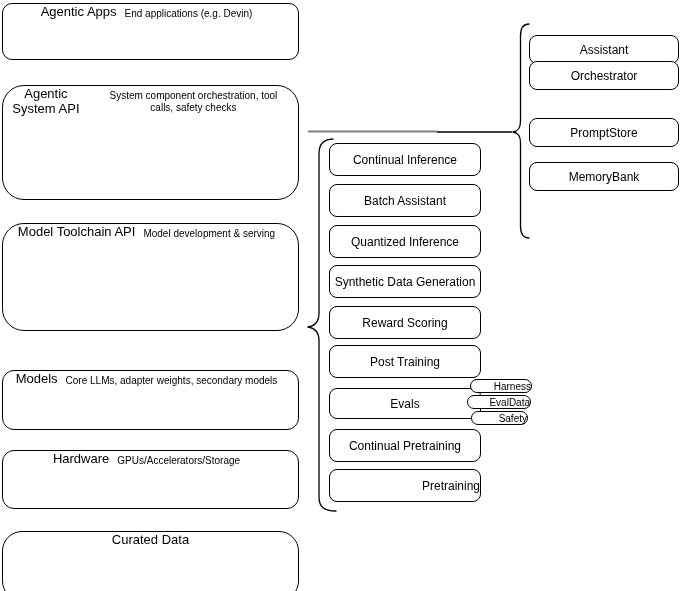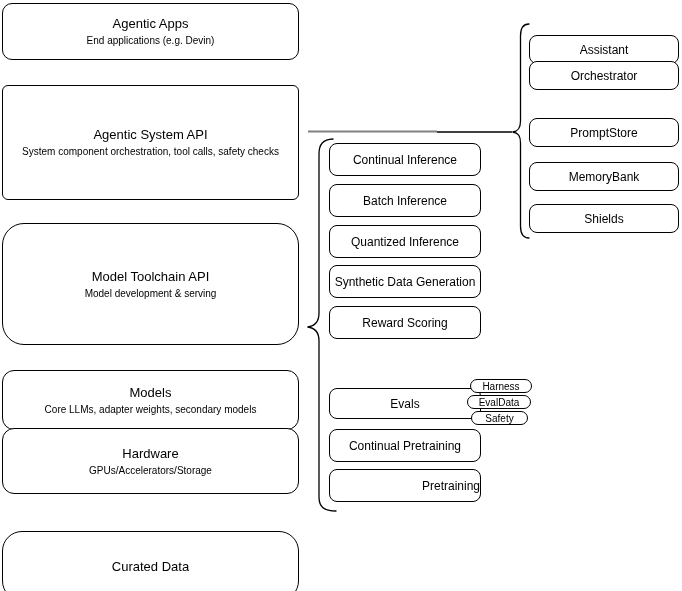--- a/index.html
+++ b/index.html
@@ -20,22 +20,22 @@
     pointer-events: none;
   }
   .bigbox {
     position: absolute;
     left: 2px;
     width: 297px;
     box-sizing: border-box;
     border: 1.3px solid #000;
     background: #fff;
     display: flex;
-    flex-direction: column;
-    align-items: center;
+    flex-direction: row;
+    align-items: flex-start;
     justify-content: center;
     text-align: center;
     z-index: 1;
   }
   .bigbox .title { font-size: 13px; line-height: 15px; }
   .bigbox .subtitle { font-size: 10px; line-height: 12px; margin-top: 4px; padding: 0 8px; }
   .midbox {
     position: absolute;
     left: 329px;
     width: 152px;
@@ -66,21 +66,21 @@
     z-index: 1;
   }
   .pill {
     position: absolute;
     box-sizing: border-box;
     border: 1.3px solid #000;
     border-radius: 8px;
     background: #fff;
     display: flex;
     align-items: center;
-    justify-content: center;
+    justify-content: flex-end;
     font-size: 10px;
     z-index: 3;
     white-space: nowrap;
   }
 </style>
 </head>
 <body>
 
 <div class="canvas">
 
@@ -89,58 +89,61 @@
     <line x1="437" y1="132" x2="512" y2="132" stroke-width="1.5" stroke="#000000"></line>
     <path d="M 333 139 C 323 139.5 319 144 319 154 L 319 313 C 319 321 316 326 307.5 327 C 316 328 319 333 319 341 L 319 497 C 319 507 324 511 336 511" fill="none" stroke-width="1.3" stroke-linecap="round" stroke="#000000"></path>
     <path d="M 529 24 C 523.5 24 520.5 28 520.5 36 L 520.5 121 C 520.5 128 518.5 131.3 512.5 132 C 518.5 132.7 520.5 136 520.5 143 L 520.5 226 C 520.5 234 523.5 238 529 238" fill="none" stroke-width="1.3" stroke-linecap="round" stroke="#000000"></path>
   </svg>
 
   <div class="bigbox" style="top:3px; height:57px; border-radius:10px;">
     <div class="title">Agentic Apps</div>
     <div class="subtitle">End applications (e.g. Devin)</div>
   </div>
 
-  <div class="bigbox" style="top:85px; height:115px; border-radius:6px;">
+  <div class="bigbox" style="top:85px; height:115px; border-radius:22px;">
     <div class="title">Agentic System API</div>
     <div class="subtitle">System component orchestration, tool calls, safety checks</div>
   </div>
 
-  <div class="bigbox" style="top:223px; height:122px; border-radius:22px;">
+  <div class="bigbox" style="top:223px; height:108px; border-radius:22px;">
     <div class="title">Model Toolchain API</div>
     <div class="subtitle">Model development &amp; serving</div>
   </div>
 
   <div class="bigbox" style="top:370px; height:60px; border-radius:12px;">
     <div class="title">Models</div>
     <div class="subtitle">Core LLMs, adapter weights, secondary models</div>
   </div>
 
-  <div class="bigbox" style="top:428px; height:66px; border-radius:12px;">
+  <div class="bigbox" style="top:450px; height:59px; border-radius:12px;">
     <div class="title">Hardware</div>
     <div class="subtitle">GPUs/Accelerators/Storage</div>
   </div>
 
   <div class="bigbox" style="top:531px; height:70px; border-radius:20px;">
     <div class="title">Curated Data</div>
   </div>
 
   <div class="midbox" style="top:143px;">
     <span>Continual Inference</span>
   </div>
   <div class="midbox" style="top:184px;">
-    <span>Batch Inference</span>
+    <span>Batch Assistant</span>
   </div>
   <div class="midbox" style="top:225px;">
     <span>Quantized Inference</span>
   </div>
   <div class="midbox" style="top:265px;">
     <span>Synthetic Data Generation</span>
   </div>
   <div class="midbox" style="top:306px;">
     <span>Reward Scoring</span>
+  </div>
+  <div class="midbox" style="top:345px;">
+    <span>Post Training</span>
   </div>
   <div class="midbox" style="top:388px; height:31px;">
     <span>Evals</span>
   </div>
   <div class="midbox" style="top:429px;">
     <span>Continual Pretraining</span>
   </div>
   <div class="midbox" style="top:469px;justify-content:flex-end;">
     <span>Pretraining</span>
   </div>
@@ -160,17 +163,14 @@
   </div>
   <div class="rightbox" style="top:61px;">
     <span>Orchestrator</span>
   </div>
   <div class="rightbox" style="top:118px;">
     <span>PromptStore</span>
   </div>
   <div class="rightbox" style="top:162px;">
     <span>MemoryBank</span>
   </div>
-  <div class="rightbox" style="top:204px;">
-    <span>Shields</span>
-  </div>
 
 </div>
 
 </body></html>

